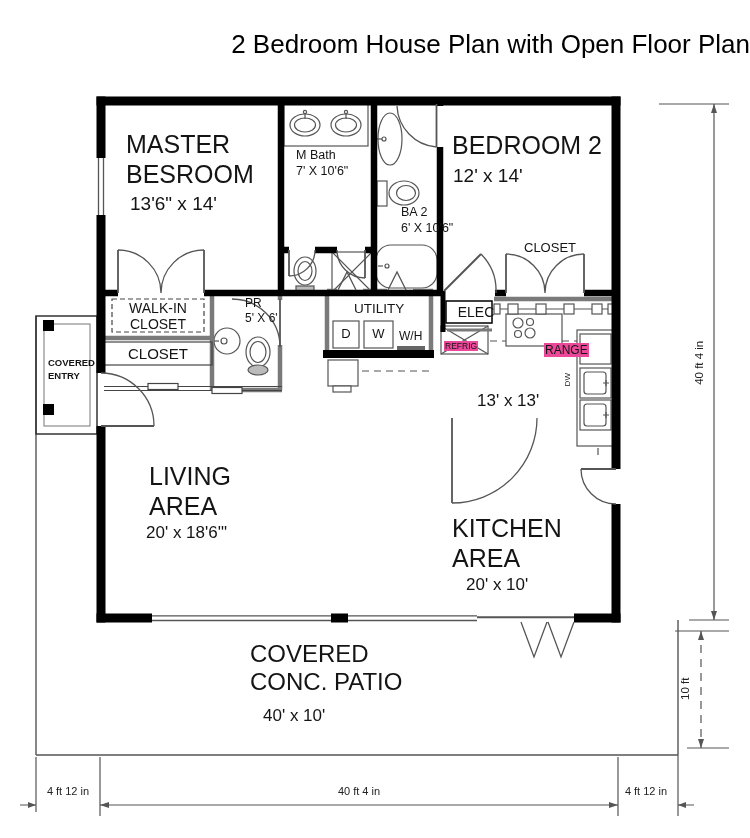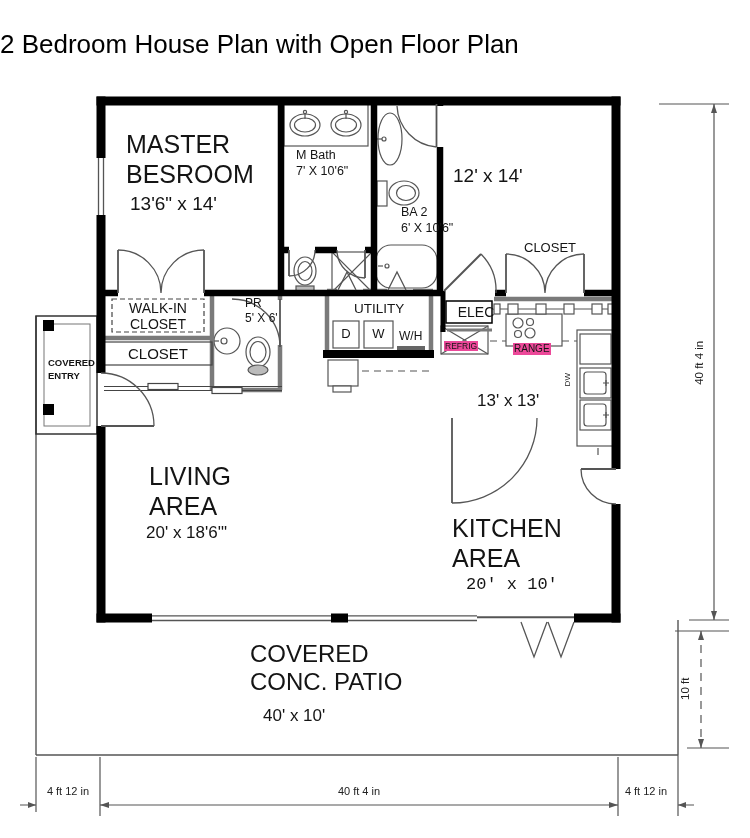--- a/index.html
+++ b/index.html
@@ -3,21 +3,21 @@
 <meta charset="utf-8">
 <style>
   html,body{margin:0;padding:0;background:#fff;}
   #stage{position:relative;width:750px;height:838px;background:#fff;overflow:hidden;
          font-family:"Liberation Sans", sans-serif;}
   svg{position:absolute;left:0;top:0;}
   .lbl{position:absolute;color:#141414;white-space:pre-line;line-height:1.18;}
   .c{text-align:center;}
   .v{transform:rotate(-90deg);}
   .tag{background:#ec4899;padding:0 1px;}
-  #title{left:0;top:29px;width:750px;text-align:left;font-size:26px;color:#000;}
+  #title{left:0;top:29px;width:750px;text-align:right;font-size:26px;color:#000;}
   .big{font-size:25px;}
   .mid{font-size:19px;}
   .dim{font-size:11px;color:#222;}
 </style>
 </head>
 <body>
 
 <div id="stage">
 
   <svg width="750" height="838" viewBox="0 0 750 838">
@@ -260,48 +260,49 @@
 
   <div class="lbl big" style="left:126px;top:130px;">MASTER
 BESROOM</div>
   <div class="lbl mid" style="left:130px;top:193px;">13'6" x 14'</div>
 
   <div class="lbl" style="left:296px;top:147px;font-size:12.5px;line-height:1.3;">M Bath
 7' X 10'6"</div>
   <div class="lbl" style="left:401px;top:160px;font-size:12.5px;line-height:1.3;margin-top:44px;">BA 2
 6' X 10'6"</div>
 
+  <div class="lbl big" style="left:452px;top:131px;">BEDROOM 2</div>
   <div class="lbl mid" style="left:453px;top:165px;">12' x 14'</div>
   <div class="lbl" style="left:524px;top:240px;font-size:13px;">CLOSET</div>
 
   <div class="lbl c" style="left:112px;top:300px;width:92px;font-size:14px;line-height:1.15;">WALK-IN
 CLOSET</div>
   <div class="lbl" style="left:216px;top:296px;font-size:12px;line-height:1.25;margin-left:29px;">PR
 5' X 6'</div>
   <div class="lbl c" style="left:104px;top:345px;width:108px;font-size:15px;">CLOSET</div>
 
   <div class="lbl" style="left:354px;top:301px;font-size:13.5px;">UTILITY</div>
   <div class="lbl c" style="left:333px;top:326px;width:26px;font-size:13px;">D</div>
   <div class="lbl c" style="left:364px;top:326px;width:29px;font-size:13px;">W</div>
   <div class="lbl" style="left:399px;top:329px;font-size:12px;">W/H</div>
 
   <div class="lbl c" style="left:446px;top:304px;width:60px;font-size:14px;">ELEC</div>
   <div class="lbl c tag" style="left:444px;top:341px;font-size:8.5px;">REFRIG</div>
-  <div class="lbl c tag" style="left:513px;top:343px;font-size:10px;">RANGE</div>
+  <div class="lbl c tag" style="left:544px;top:343px;font-size:12px;">RANGE</div>
   <div class="lbl v" style="left:561px;top:375px;font-size:8px;">DW</div>
 
   <div class="lbl" style="left:477px;top:391px;font-size:17px;">13' x 13'</div>
 
   <div class="lbl big" style="left:149px;top:462px;">LIVING
 AREA</div>
   <div class="lbl" style="left:146px;top:523px;font-size:17px;">20' x 18'6'"</div>
 
   <div class="lbl big" style="left:452px;top:514px;">KITCHEN
 AREA</div>
-  <div class="lbl" style="left:466px;top:575px;font-size:17px;font-family:Liberation Mono, monospace;">20' x 10'</div>
+  <div class="lbl" style="left:466px;top:575px;font-size:17px;">20' x 10'</div>
 
   <div class="lbl" style="left:250px;top:640px;font-size:24px;">COVERED
 CONC. PATIO</div>
   <div class="lbl" style="left:263px;top:706px;font-size:17px;">40' x 10'</div>
 
   <div class="lbl" style="left:48px;top:357px;font-size:9.5px;font-weight:bold;line-height:1.35;">COVERED
 ENTRY</div>
 
   <div class="lbl dim c" style="left:36px;top:785px;width:64px;">4 ft 12 in</div>
   <div class="lbl dim c" style="left:100px;top:785px;width:518px;">40 ft 4 in</div>

